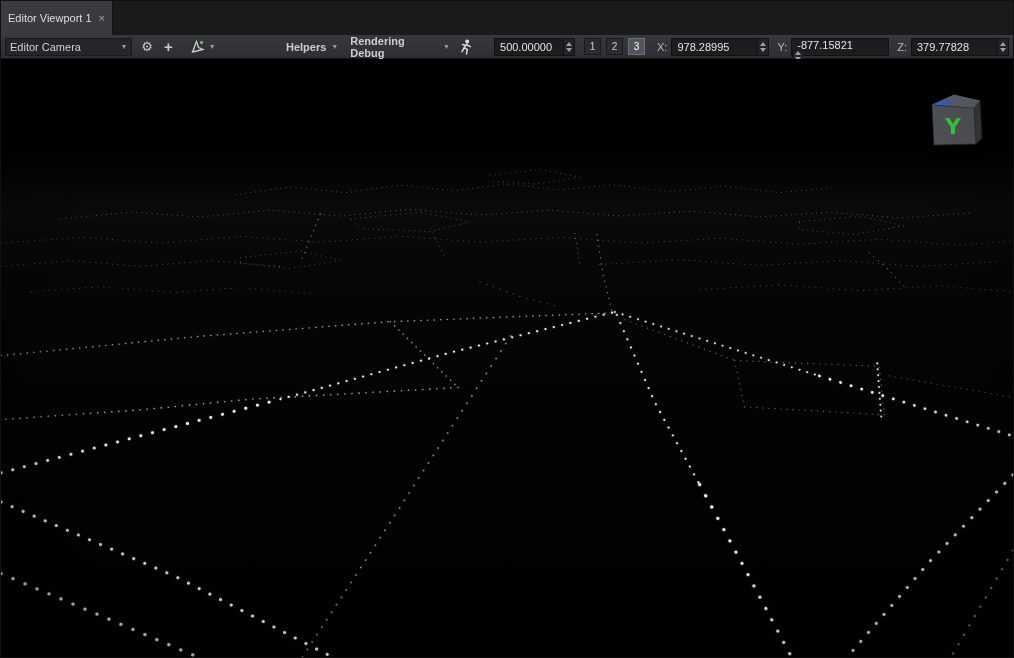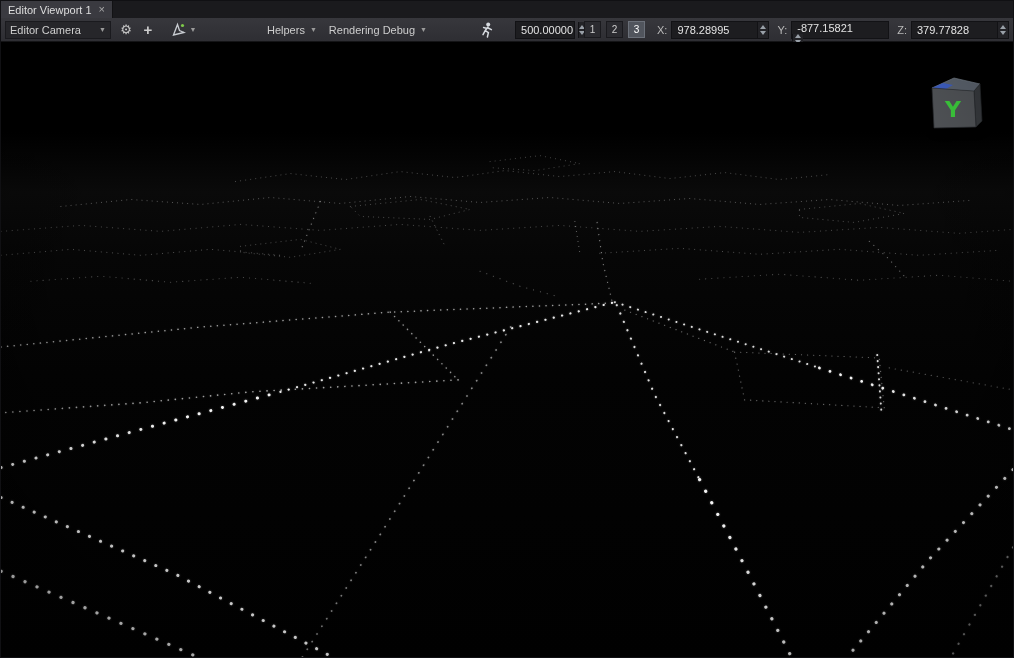--- a/index.html
+++ b/index.html
@@ -2,36 +2,36 @@
 <html><head>
 <meta charset="utf-8">
 <style>
   * { box-sizing: border-box; margin: 0; padding: 0; }
   html,body { width: 1014px; height: 658px; overflow: hidden; background:#0a0a0a;
               font-family: "Liberation Sans", sans-serif; }
   .window { width:1014px; height:658px; display:flex; flex-direction:column;
             background:#202024; border:1px solid #101013; }
 
   
-  .tabbar { height:17px; background:#1a1a1d; display:flex; align-items:stretch; flex:0 0 auto; }
+  .tabbar { height:34px; background:#1a1a1d; display:flex; align-items:stretch; flex:0 0 auto; }
   .tab { background:#3a3a40; color:#dedede; font-size:11px; display:flex; align-items:center;
          gap:7px; padding:0 7px; border-right:1px solid #121214; }
   .tab .close { color:#a8a8a8; font-size:11px; line-height:1; cursor:default; }
 
   
   .toolbar { height:24px; flex:0 0 auto; background:linear-gradient(#37373c,#2e2e33);
              border-bottom:1px solid #141416; display:flex; align-items:center;
              font-size:11px; color:#c9c9c9; padding:0 4px 0 2px; }
-  .combo { display:flex; align-items:center; justify-content:space-between; width:106px; height:18px;
+  .combo { display:flex; align-items:center; justify-content:space-between; width:132px; height:18px;
            background:#26262a; border:1px solid #1a1a1e; padding:0 4px; color:#cfcfcf; }
   .caret { font-size:7px; color:#9a9a9a; line-height:1; }
   .icon-btn { width:18px; height:18px; display:flex; align-items:center; justify-content:center; color:#c6c6c6; }
   .gear { font-size:13px; }
   .plus { font-size:15px; font-weight:bold; color:#cccccc; }
-  .dd { display:flex; align-items:center; gap:5px; padding:0 6px; height:20px; color:#cdcdcd; }
+  .dd { display:flex; align-items:center; gap:5px; padding:0 6px; height:20px; color:#cdcdcd;font-weight:bold; }
   .right-group { margin-left:auto; display:flex; align-items:center; }
   .field { display:flex; align-items:stretch; height:18px; background:#1d1d20; border:1px solid #121215; }
   .field .val { flex:1; display:flex; align-items:center; padding:0 5px; color:#e3e3e3; font-size:11px; white-space:nowrap; }
   .spin { width:11px; display:flex; flex-direction:column; align-items:center; justify-content:center;
           gap:2px; border-left:1px solid #121215; background:#232327; }
   .tri-up   { width:0; height:0; border-left:3px solid transparent; border-right:3px solid transparent; border-bottom:4px solid #99a0a8; }
   .tri-down { width:0; height:0; border-left:3px solid transparent; border-right:3px solid transparent; border-top:4px solid #99a0a8; }
   .presets { display:flex; gap:5px; }
   .preset { width:17px; height:17px; background:#2b2b30; border:1px solid #1a1a1e; color:#cdcdcd;
             font-size:10px; display:flex; align-items:center; justify-content:center; }
@@ -96,21 +96,21 @@
 
     <div class="right-group">
 
       <div class="icon-btn">
         <svg width="14" height="16" viewBox="0 0 14 16">
           <circle cx="9.2" cy="2.6" r="2" fill="#d7dbe0"></circle>
           <path d="M9 5 L6.2 8.6 L9.4 10.6 L8.4 15 M6.2 8.6 L4 12.6 M9.2 6 L12.4 7.6 M8 6.4 L4.6 5.6" stroke="#d7dbe0" stroke-width="1.5" fill="none" stroke-linecap="round"></path>
         </svg>
       </div>
 
-      <div class="field" style="width:60px; margin-left:20px;">
+      <div class="field" style="width:81px; margin-left:20px;">
         <span class="val">500.00000</span>
         <span class="spin">
           <span class="tri-up"></span>
           <span class="tri-down"></span>
         </span>
       </div>
 
       <div class="presets" style="margin-left:9px;">
         <div class="preset">1</div>
         <div class="preset">2</div>

